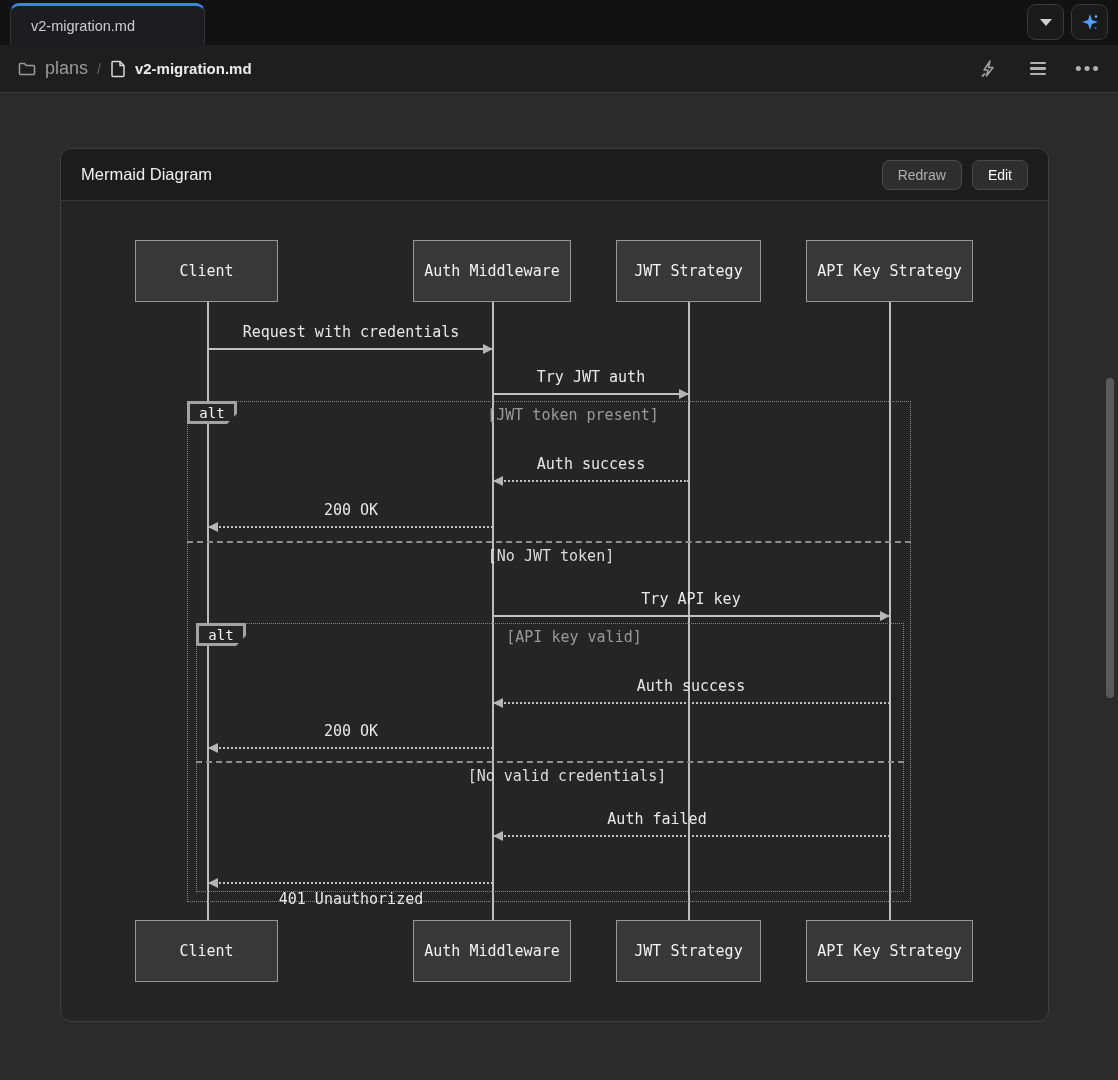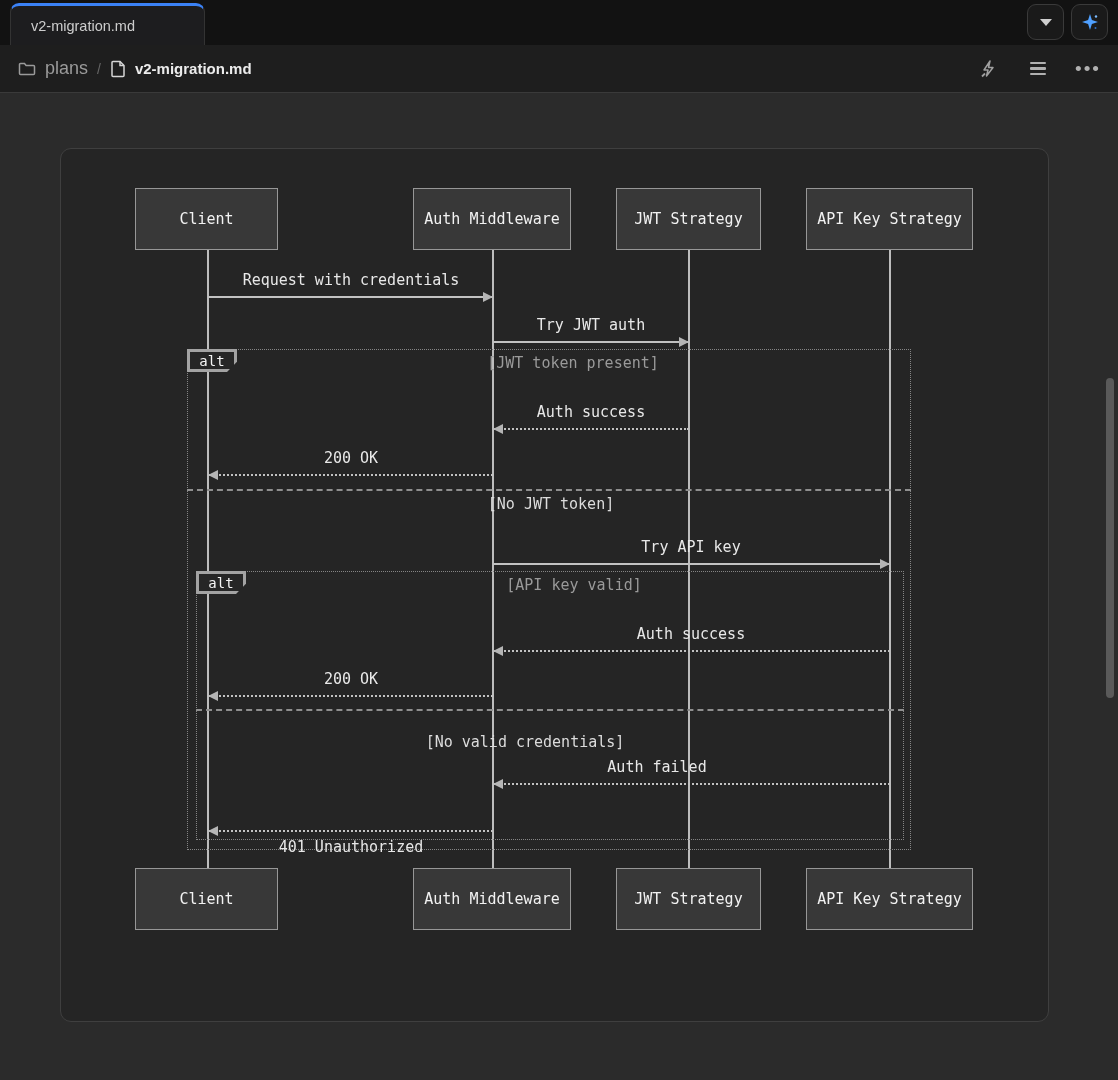--- a/index.html
+++ b/index.html
@@ -139,20 +139,27 @@
         </span>
     </span>
     <span class="ib">
       <span class="dots">•••</span>
     </span>
   </div>
 </div>
 
 <div class="main">
   <div class="panel">
+    <div class="panel-header">
+      <span class="panel-title">Mermaid Diagram</span>
+      <div class="panel-buttons">
+        <button class="btn btn-redraw">Redraw</button>
+        <button class="btn btn-edit">Edit</button>
+      </div>
+    </div>
 
     <div class="diagram">
 
       <div class="lifeline" style="left:146px;"></div>
       <div class="lifeline" style="left:431px;"></div>
       <div class="lifeline" style="left:627px;"></div>
       <div class="lifeline" style="left:828px;"></div>
 
       <div class="alt-frame" style="left:126px; top:200px; width:724px; height:501px;"></div>
       <div class="divider" style="left:126px; top:340px; width:724px;"></div>
@@ -202,21 +209,21 @@
       <div class="cond cond-dim" style="left:513px; top:426px;">[API key valid]</div>
 
       <div class="msg-label" style="left:630px; top:475px;">Auth success</div>
       <div class="line-dotted" style="left:432px; top:501px; width:397px;"></div>
       <div class="arr arr-l" style="left:432px; top:497px;"></div>
 
       <div class="msg-label" style="left:290px; top:520px;">200 OK</div>
       <div class="line-dotted" style="left:147px; top:546px; width:285px;"></div>
       <div class="arr arr-l" style="left:147px; top:542px;"></div>
 
-      <div class="cond cond-bright" style="left:464px; top:565px;margin-top:18px;">[No valid credentials]</div>
+      <div class="cond cond-bright" style="left:506px; top:565px;">[No valid credentials]</div>
 
       <div class="msg-label" style="left:596px; top:608px;">Auth failed</div>
       <div class="line-dotted" style="left:432px; top:634px; width:397px;"></div>
       <div class="arr arr-l" style="left:432px; top:630px;"></div>
 
       <div class="msg-label" style="left:290px; top:655px;margin-top:33px;">401 Unauthorized</div>
       <div class="line-dotted" style="left:147px; top:681px; width:285px;"></div>
       <div class="arr arr-l" style="left:147px; top:677px;"></div>
 
       <div class="actor" style="left:74px; top:719px; width:143px;">

